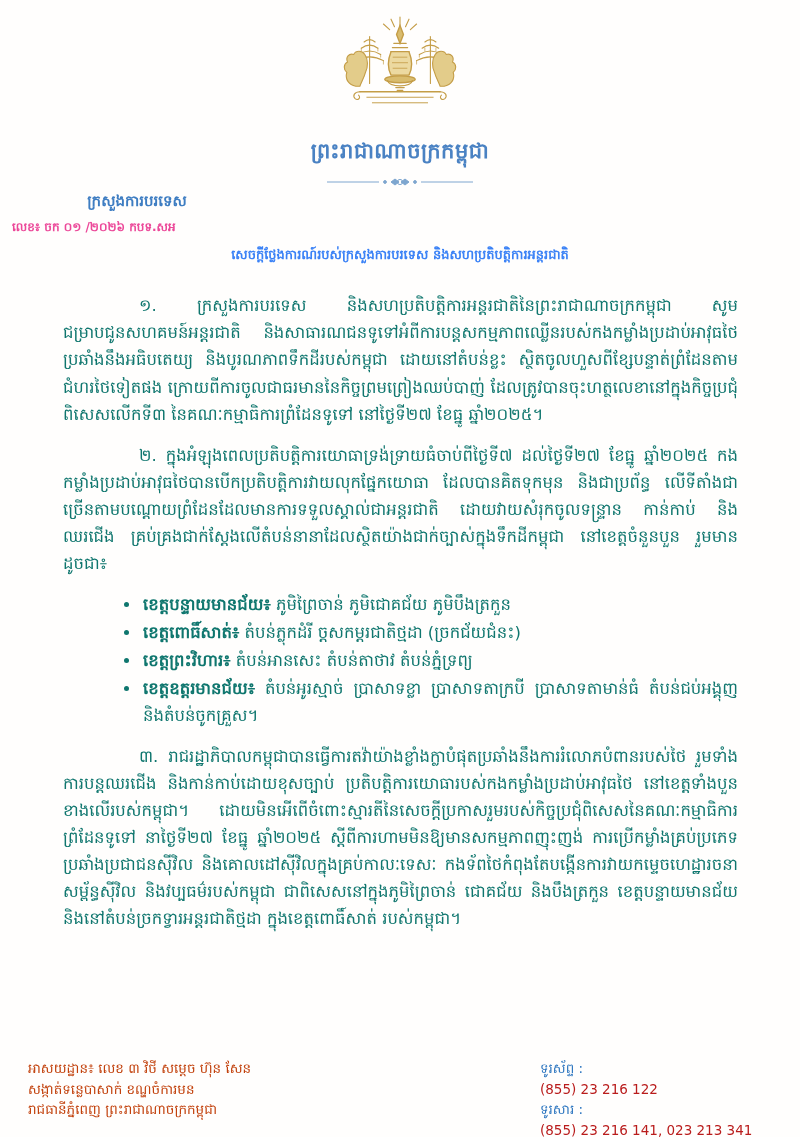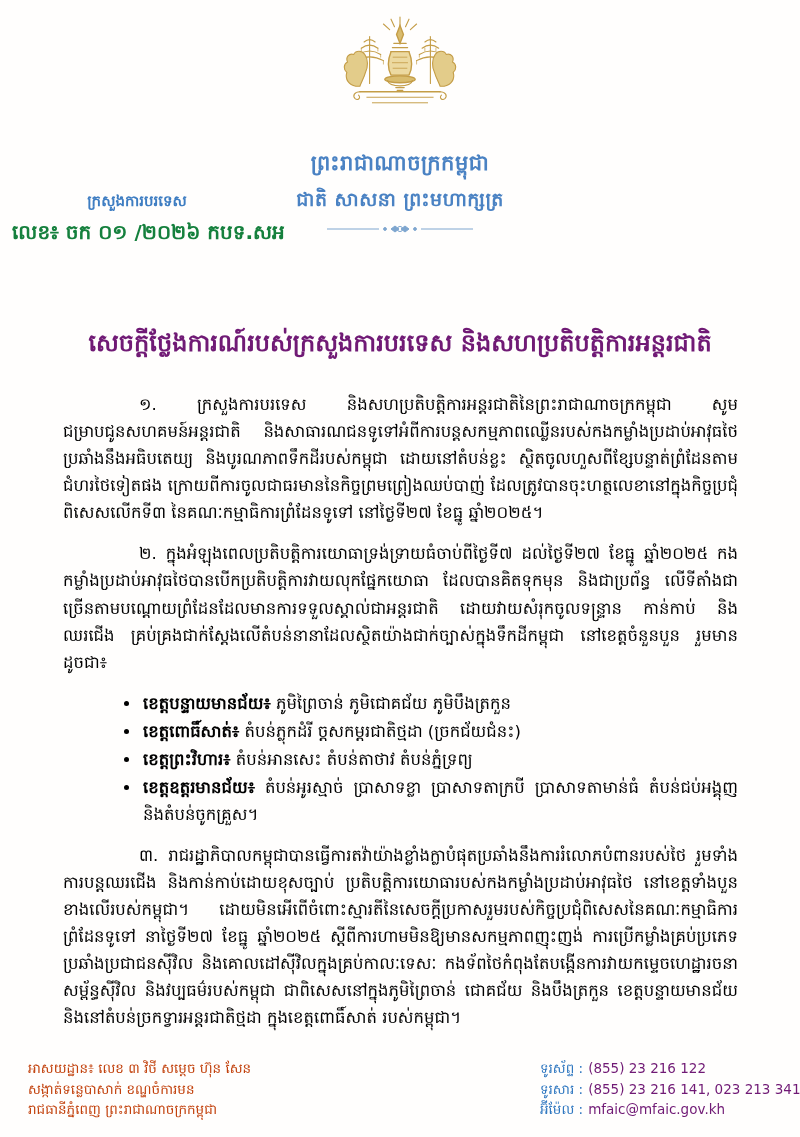--- a/index.html
+++ b/index.html
@@ -3,46 +3,46 @@
 <meta charset="utf-8">
 <style>
   html,body { margin:0; padding:0; background:#ffffff; }
   .page {
     position:relative; width:800px; height:1137px; margin:0 auto;
     background:#fffefd; overflow:hidden;
     font-family:"DejaVu Sans", sans-serif;
   }
   
   .emblem-wrap { text-align:center; padding-top:12px; }
-  .kingdom-line1 { text-align:center; color:#4a82c3; font-weight:bold; font-size:21px; margin-top:15px; letter-spacing:0.5px; }
+  .kingdom-line1 { text-align:center; color:#4a82c3; font-weight:bold; font-size:21px; margin-top:3px; letter-spacing:0.5px; }
   .kingdom-line2 { text-align:center; color:#4a82c3; font-weight:bold; font-size:19px; margin-top:7px; letter-spacing:0.5px; }
   .ornament { text-align:center; margin-top:5px; height:14px; }
   
   .letterhead {
     position:absolute; left:12px; top:188px; width:250px;
     text-align:center; font-weight:bold; color:#3e7dc2;
   }
   .ministry-line { font-size:15px; line-height:1.75; }
-  .ref-number { text-align:left; font-size:20px; color:#15803d; margin-top:5px; white-space:nowrap; }
+  .ref-number { text-align:left; font-size:12px; color:#ec4899; margin-top:5px; white-space:nowrap; }
   
-  .doc-title { margin-top:88px; text-align:center; font-weight:bold; color:#701a75; font-size:24px; line-height:1.8; padding:0 40px; }
+  .doc-title { margin-top:56px; text-align:center; font-weight:bold; color:#3b82f6; font-size:13px; line-height:1.8; padding:0 40px; }
   
-  .body-text { margin:26px 62px 0 63px; color:#000000; font-size:16.5px; line-height:1.64; text-align:justify; }
+  .body-text { margin:26px 62px 0 63px; color:#0f766e; font-size:16.5px; line-height:1.64; text-align:justify; }
   .para { text-indent:76px; margin:0 0 14px 0; }
   ul.bullet-list { list-style:disc; margin:0 0 14px 56px; padding:0 0 0 22px; }
   ul.bullet-list li { padding-left:2px; margin:0 0 1px 0; }
   .bullet-label { font-weight:bold; }
   
   .footer { position:absolute; left:28px; right:12px; top:1058px; display:flex; align-items:flex-start; font-size:13.5px; line-height:1.52; }
   .footer-left { color:#c2410c; }
   .footer-left div { margin:0; }
   .footer-right { margin-left:auto; width:248px; color:#2f77c0; }
-  .contact-line { display:flex; white-space:nowrap; }
+  .contact-line { display:flex; white-space:nowrap;flex-direction:column; }
   .contact-label { color:#2f77c0; margin-right:5px; }
-  .contact-value { color:#701a75; }
+  .contact-value { color:#b91c1c; }
 </style>
 </head>
 <body>
 
 <div class="page">
 
   <div class="emblem-wrap">
     <svg width="152" height="118" viewBox="0 0 220 160" aria-hidden="true">
       <g stroke="#c49d47" fill="none" stroke-width="2" stroke-linecap="round">
 
@@ -72,21 +72,20 @@
 
         <path d="M52 110 H168" stroke-width="2.4"></path>
         <path d="M52 110 C44 110 41 116 45 120 C49 123 54 119 50 115" stroke-width="1.6"></path>
         <path d="M168 110 C176 110 179 116 175 120 C171 123 166 119 170 115" stroke-width="1.6"></path>
         <path d="M62 118 H158 M70 126 H150" stroke-width="1.4"></path>
       </g>
     </svg>
   </div>
 
   <div class="kingdom-line1">ព្រះរាជាណាចក្រកម្ពុជា</div>
-  <div class="kingdom-line2">ជាតិ សាសនា ព្រះមហាក្សត្រ</div>
 
   <div class="ornament">
     <svg width="150" height="12" viewBox="0 0 150 12" aria-hidden="true">
       <g stroke="#7ea6cf" fill="#7ea6cf" stroke-width="1">
         <line x1="2" y1="6" x2="54" y2="6"></line>
         <circle cx="60" cy="6" r="1.4"></circle>
         <path d="M66 6 l4 -3 4 3 -4 3 Z"></path>
         <circle cx="75" cy="6" r="2.6" fill="none"></circle>
         <path d="M76 6 l4 -3 4 3 -4 3 Z"></path>
         <circle cx="90" cy="6" r="1.4"></circle>

